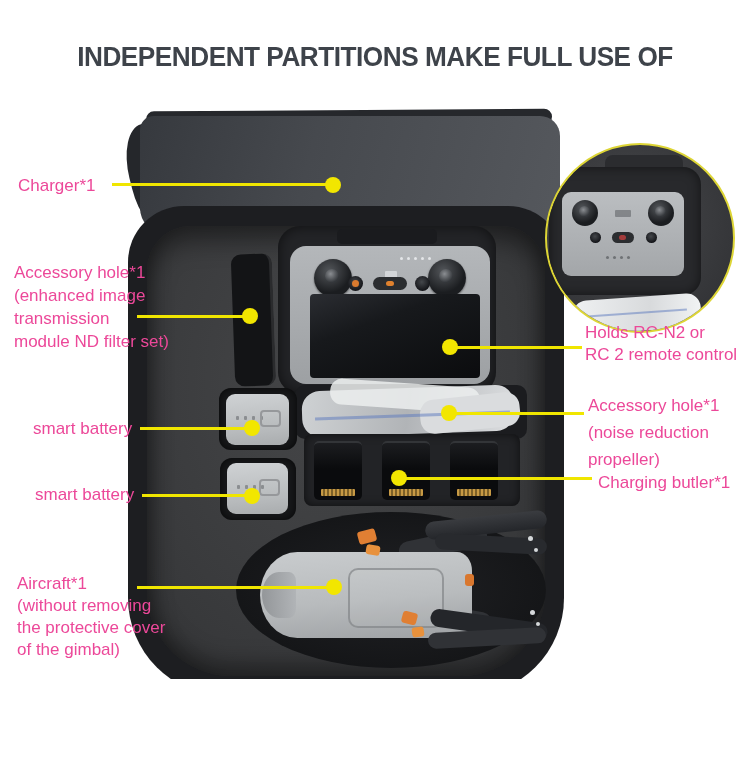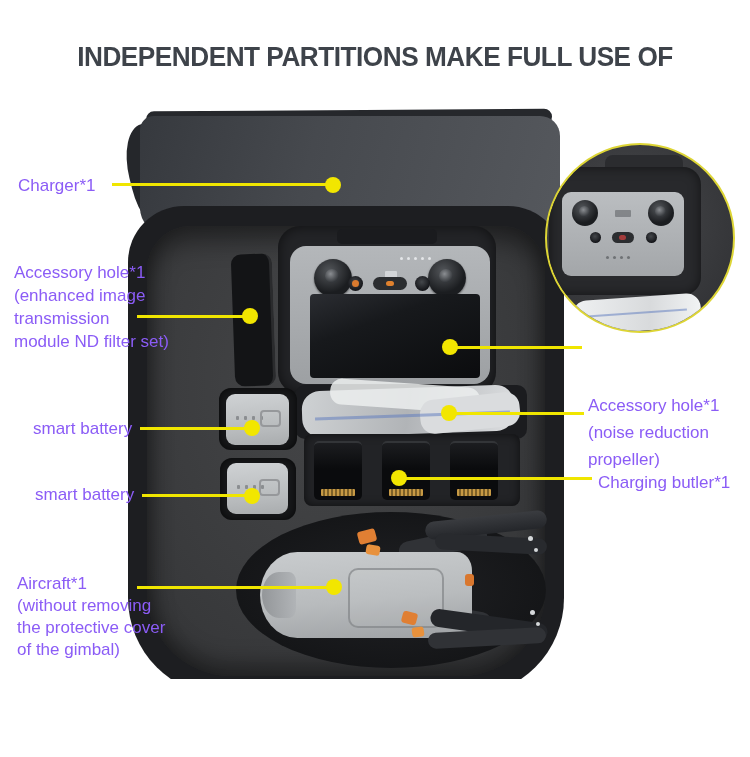--- a/index.html
+++ b/index.html
@@ -93,21 +93,21 @@
             background:radial-gradient(circle at 40% 32%,#54575b,#1b1d20 62%);}
   .in-stick i{position:absolute;left:7px;top:6px;width:11px;height:11px;border-radius:50%;
               background:radial-gradient(circle at 40% 35%,#8b8e92,#33363a 70%);}
   .in-bag{left:26px;top:152px;width:128px;height:34px;border-radius:14px;transform:rotate(-4deg);
           background:linear-gradient(95deg,#eff1f2,#d8dadc 60%,#f2f4f5);}
   .in-bag-line{left:40px;top:167px;width:100px;height:2px;background:rgba(90,120,190,.5);
                transform:rotate(-4deg);}
   
   .cline{position:absolute;height:3px;background:#f0e600;}
   .cdot{position:absolute;width:16px;height:16px;border-radius:50%;background:#f2e600;}
-  .label{position:absolute;font-size:17px;color:#8b5cf6;white-space:pre-line;line-height:22px;}
+  .label{position:absolute;font-size:17px;color:#ec4899;white-space:pre-line;line-height:22px;}
 </style>
 </head>
 <body>
 
 <div class="stage">
 
   <div class="title">INDEPENDENT PARTITIONS MAKE FULL USE OF</div>
 
   <div class="abs case-shadow"></div>
   <div class="abs lid-edge"></div>
@@ -252,18 +252,20 @@
   <div class="label" style="left:14px;top:261px;line-height:23px;">Accessory hole*1
 (enhanced image
 transmission
 module ND filter set)</div>
   <div class="label" style="left:33px;top:418px;">smart battery</div>
   <div class="label" style="left:35px;top:484px;">smart battery</div>
   <div class="label" style="left:17px;top:573px;">Aircraft*1
 (without removing
 the protective cover
 of the gimbal)</div>
+  <div class="label" style="left:585px;top:322px;">Holds RC-N2 or
+RC 2 remote control</div>
   <div class="label" style="left:588px;top:392px;line-height:27px;">Accessory hole*1
 (noise reduction
 propeller)</div>
   <div class="label" style="left:598px;top:472px;">Charging butler*1</div>
 
 </div>
 
 </body></html>

